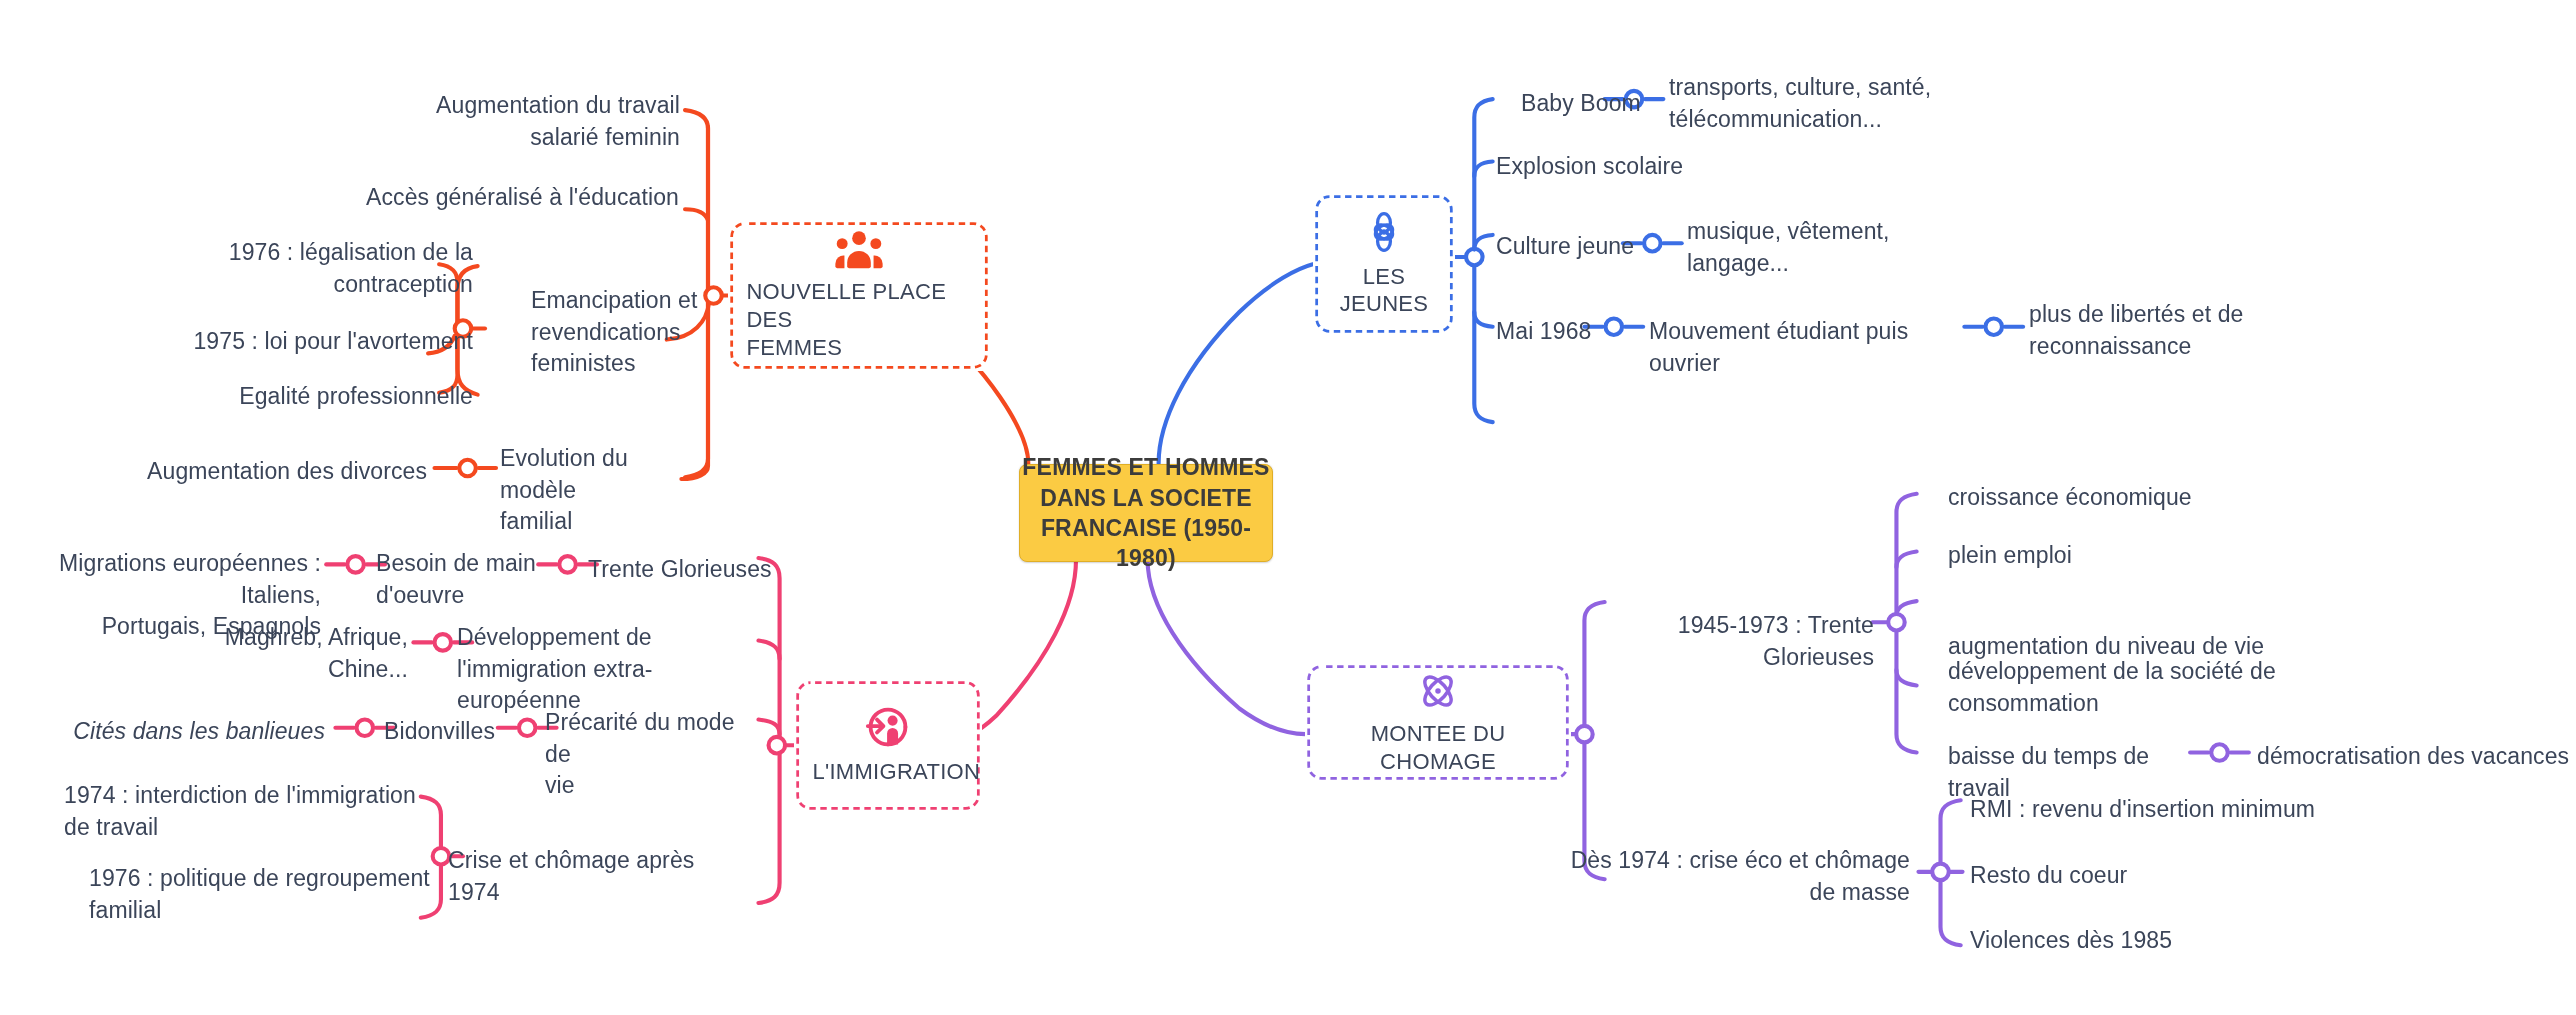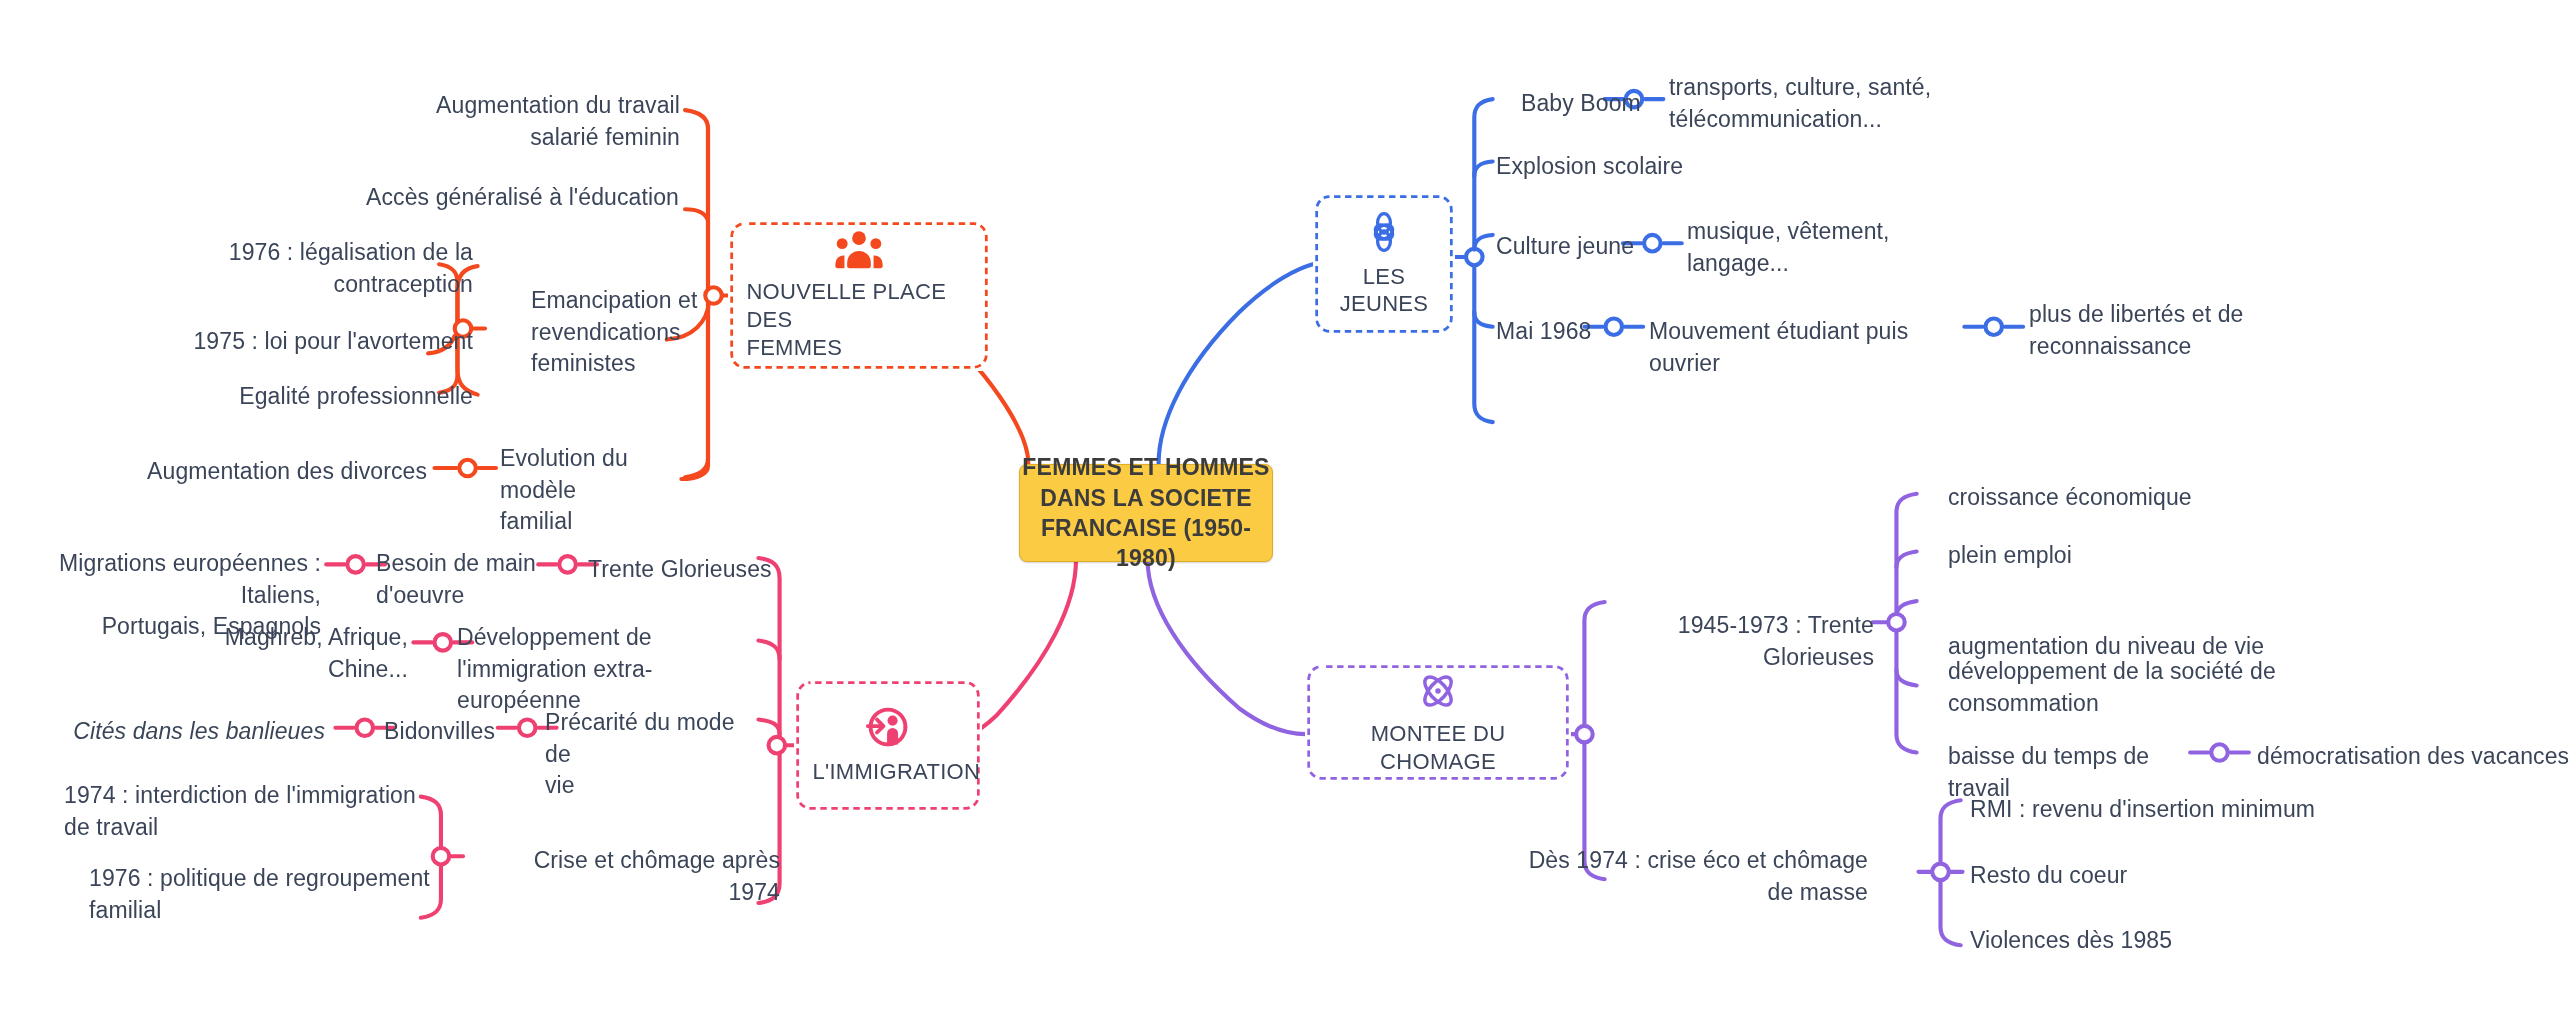--- a/index.html
+++ b/index.html
@@ -324,30 +324,30 @@
   <div class="lbl" style="left:457px; top:622px; width:312px;">Développement de
 l'immigration extra-européenne</div>
   <div class="lbl r" style="left:50px; top:716px; width:275px;font-style:italic;">Cités dans les banlieues</div>
   <div class="lbl" style="left:384px; top:716px; width:156px;">Bidonvilles</div>
   <div class="lbl" style="left:545px; top:707px; width:202px;">Précarité du mode de
 vie</div>
   <div class="lbl" style="left:64px; top:780px; width:367px;">1974 : interdiction de l'immigration
 de travail</div>
   <div class="lbl" style="left:89px; top:863px; width:363px;">1976 : politique de regroupement
 familial</div>
-  <div class="lbl" style="left:477px; top:845px; width:303px;text-align:right;">Crise et chômage après 1974</div>
+  <div class="lbl" style="left:448px; top:845px; width:303px;">Crise et chômage après 1974</div>
 
   <div class="lbl r" style="left:1608px; top:610px; width:266px;">1945-1973 : Trente Glorieuses</div>
   <div class="lbl" style="left:1948px; top:482px; width:303px;">croissance économique</div>
   <div class="lbl" style="left:1948px; top:540px; width:257px;">plein emploi</div>
   <div class="lbl" style="left:1948px; top:599px; width:349px;margin-top:32px;">augmentation du niveau de vie</div>
   <div class="lbl" style="left:1948px; top:656px; width:330px;">développement de la société de
 consommation</div>
   <div class="lbl" style="left:1948px; top:741px; width:257px;">baisse du temps de travail</div>
   <div class="lbl" style="left:2257px; top:741px; width:321px;">démocratisation des vacances</div>
-  <div class="lbl r" style="left:1519px; top:845px; width:349px;">Dès 1974 : crise éco et chômage
+  <div class="lbl r" style="left:1561px; top:845px; width:349px;">Dès 1974 : crise éco et chômage
 de masse</div>
   <div class="lbl" style="left:1970px; top:794px; width:367px;">RMI : revenu d'insertion minimum</div>
   <div class="lbl" style="left:1970px; top:860px; width:275px;">Resto du coeur</div>
   <div class="lbl" style="left:1970px; top:925px; width:294px;">Violences dès 1985</div>
 
 </div>
 
 
 </body></html>

